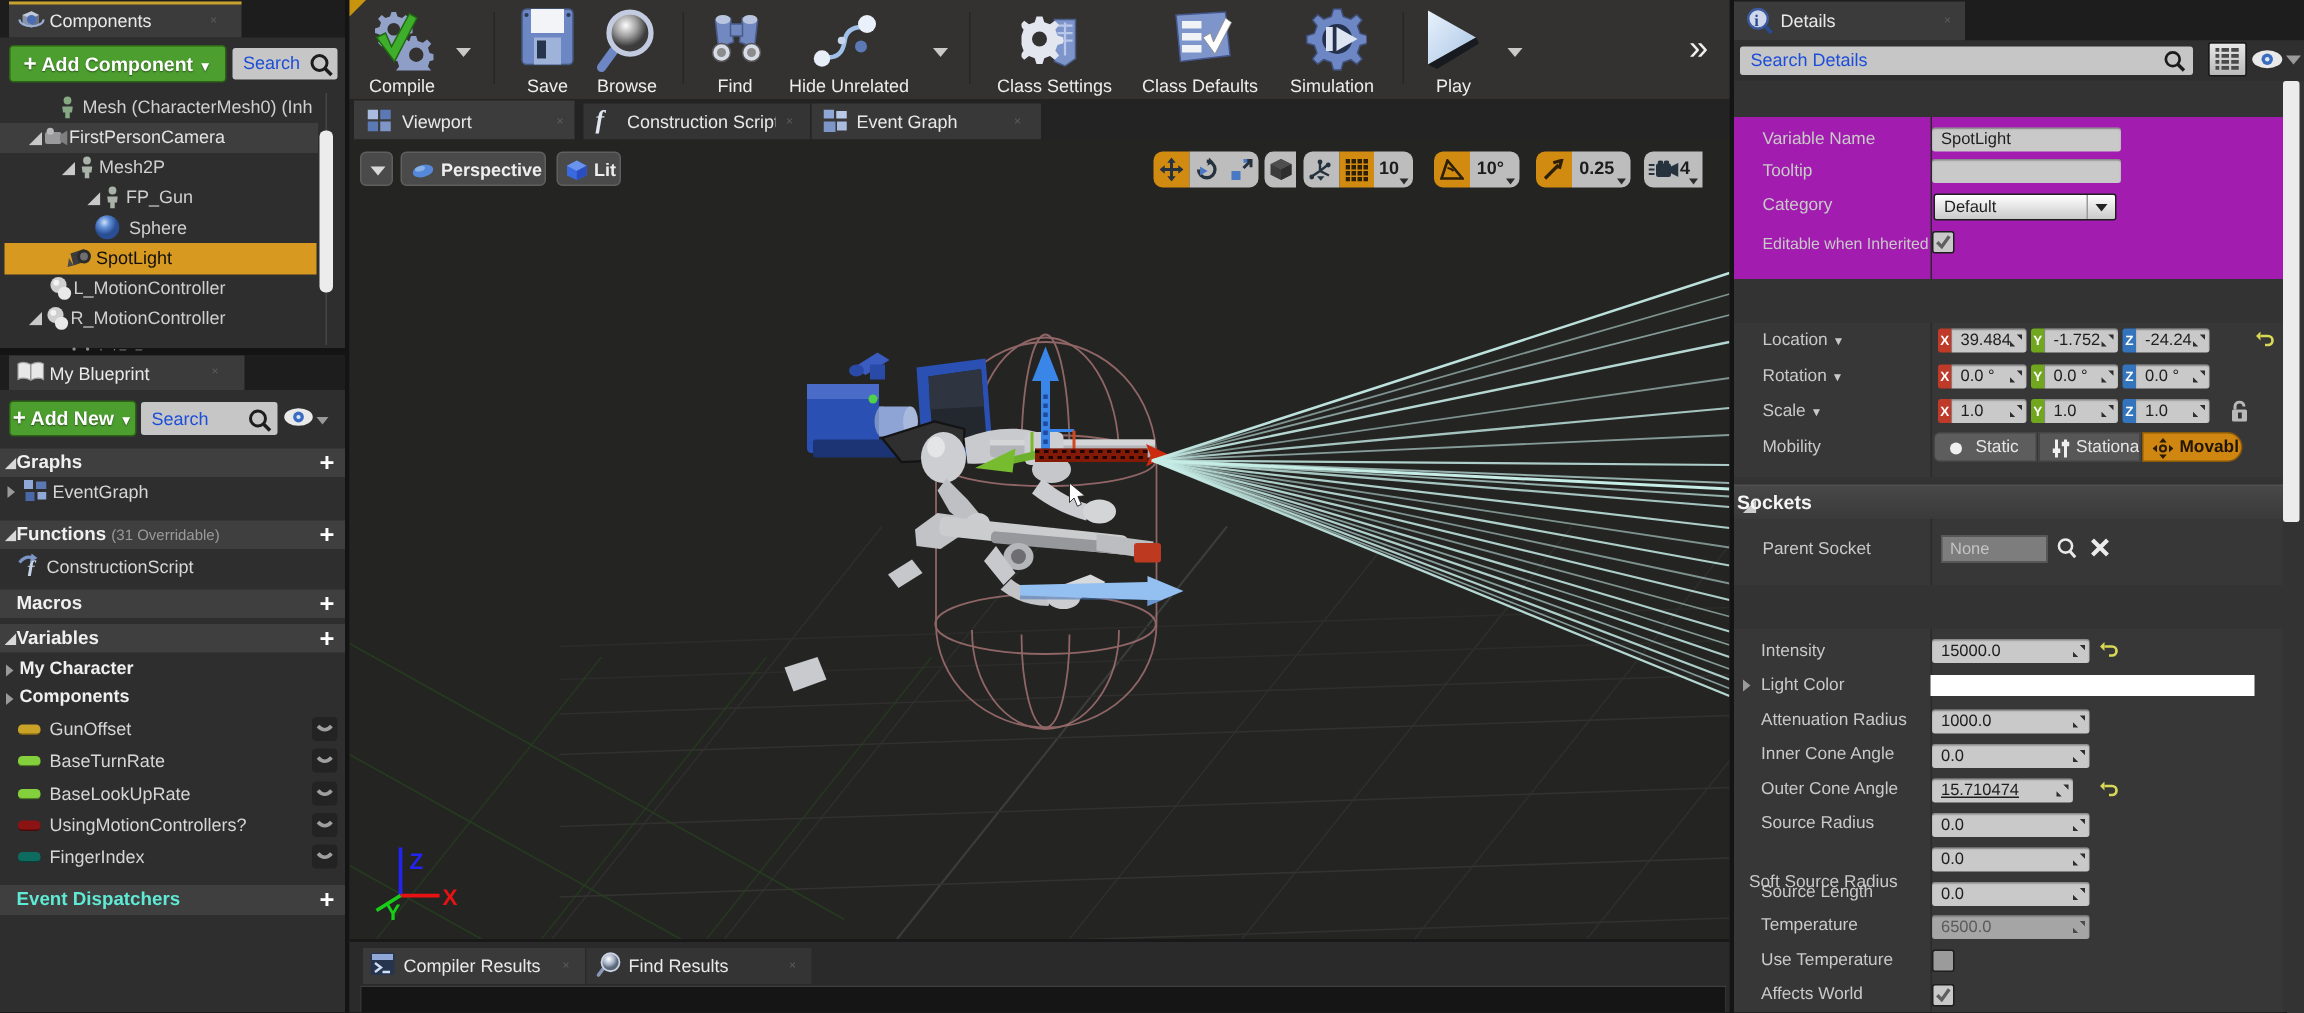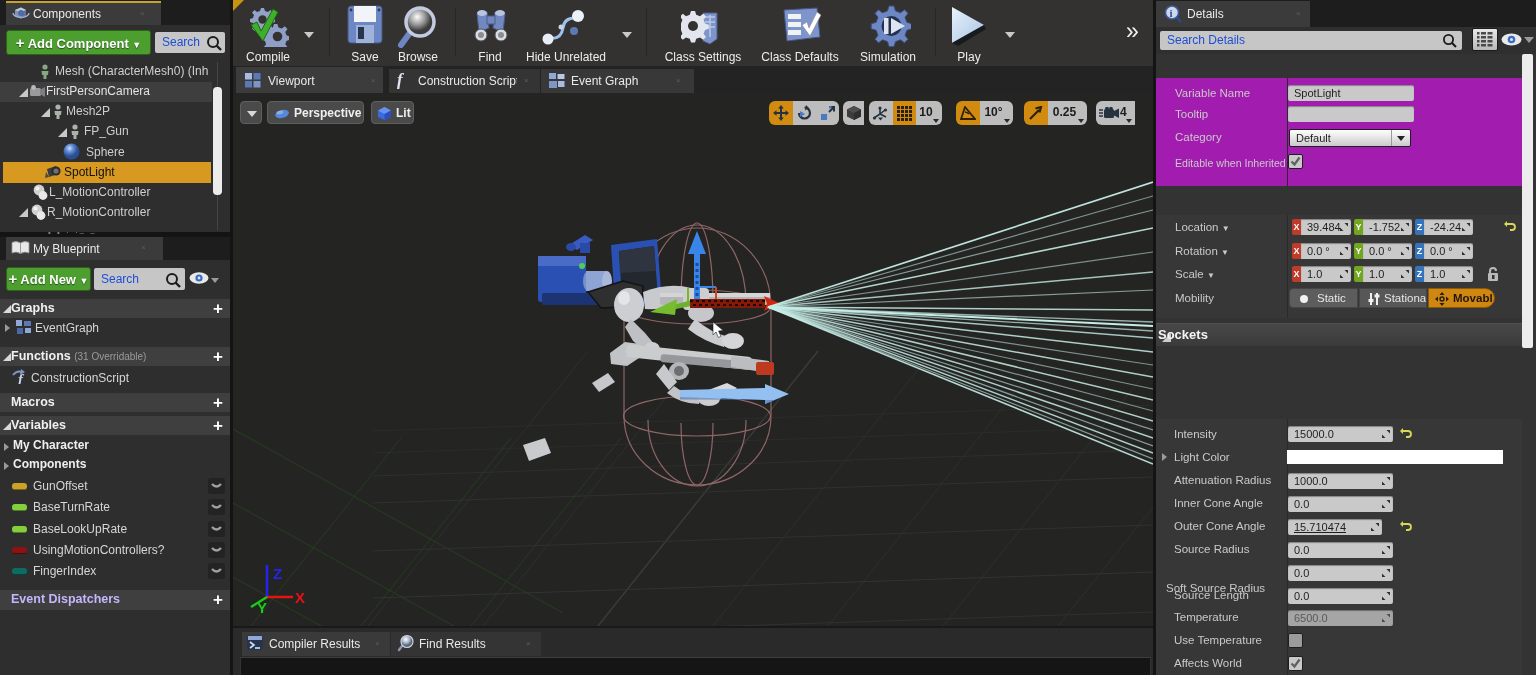--- a/index.html
+++ b/index.html
@@ -227,21 +227,21 @@
           <path d="M4 6 Q8.5 11 13 6" stroke="#9f9f9f" stroke-width="2.4" fill="none"></path>
         </svg>
       </div>
     <div class="abs" style="left:208px;top:266px;width:17px;height:16px;background:#232323;border-radius:3px;">
         <svg width="17" height="16">
           <path d="M4 6 Q8.5 11 13 6" stroke="#9f9f9f" stroke-width="2.4" fill="none"></path>
         </svg>
       </div>
 
     <div class="abs" style="left:0;top:293px;width:230px;height:20px;background:#3f3f3f;">
-      <div class="abs" style="left:11px;top:2px;color:#c4b5fd;font-weight:bold;font-size:12.5px;">Event Dispatchers</div>
+      <div class="abs" style="left:11px;top:2px;color:#5eead4;font-weight:bold;font-size:12.5px;">Event Dispatchers</div>
       <div class="hdrplus">+</div>
     </div>
   </div>
 </div>
 
 <div class="abs" style="left:233px;top:0;width:920px;height:675px;background:#232323;">
   <div id="toolbar" class="abs" style="left:0;top:0;width:920px;height:66px;background:#333231;color:#ededed;font-size:12px;">
     <div class="abs" style="left:0;top:0;width:0;height:0;border-top:11px solid #c8940e;border-right:11px solid transparent;"></div>
 
     <div class="abs" style="left:14px;top:5px;">
@@ -840,20 +840,36 @@
           </svg>
         <div class="abs" style="left:24px;top:3px;color:#211604;font-size:11.5px;font-weight:bold;width:40px;overflow:hidden;white-space:nowrap;">Movable</div>
       </div>
     </div>
   </div>
 
   <div class="abs" style="left:0;top:323px;width:366px;height:23px;background:linear-gradient(#484848,#3a3a3a);border-top:1px solid #515151;">
     <div class="abs" style="left:6px;top:9px;width:9px;height:9px;background:#cdcdcd;clip-path:polygon(100% 0,100% 100%,0 100%);"></div>
     <div class="abs" style="left:2px;top:3px;color:#f5f5f5;font-weight:bold;font-size:13px;">Sockets</div>
   </div>
+  <div class="abs" style="left:0;top:346px;width:366px;height:44px;background:#373737;">
+    <div class="abs" style="left:131px;top:0;width:1px;height:44px;background:#2a2a2a;"></div>
+    <div class="dlbl" style="left:19px;top:14px;">Parent Socket</div>
+    <div class="abs" style="left:138px;top:11px;width:71px;height:18px;background:#7d7d7d;border:1px solid #575757;color:#c4c4c4;font-size:11px;line-height:17px;padding-left:5px;">None</div>
+    <div class="abs" style="left:215px;top:12px;">
+        <svg width="15" height="16">
+          <circle cx="6" cy="6" r="4.4" fill="none" stroke="#e9e9e9" stroke-width="1.7"></circle>
+          <line x1="9" y1="9.5" x2="12.5" y2="13.5" stroke="#e9e9e9" stroke-width="2"></line>
+        </svg>
+      </div>
+    <div class="abs" style="left:237px;top:12px;">
+        <svg width="14" height="14">
+          <path d="M2 2 L12 12 M12 2 L2 12" stroke="#ececec" stroke-width="2.8"></path>
+        </svg>
+      </div>
+  </div>
 
   <div class="abs" style="left:0;top:419px;width:366px;height:256px;background:#373737;" id="light-body">
     <div class="abs" style="left:131px;top:0;width:1px;height:256px;background:#2a2a2a;"></div>
     <div class="dlbl" style="left:18px;top:9px;">Intensity</div>
     <div class="vbox" style="left:132px;top:7px;width:105px;height:16px;">15000.0<svg class="abs" style="right:2px;top:3px;" width="10" height="10">
           <path d="M5.5 1 L9 1 L9 4.5 Z M1 5.5 L1 9 L4.5 9 Z" fill="#2e2e2e"></path>
         </svg></div>
     <div class="abs" style="left:244px;top:9px;">
         <svg width="13" height="13">
           <path d="M3 3 H8 A3 3 0 0 1 8 9 H6" stroke="#d8d855" fill="none" stroke-width="1.8"></path>

